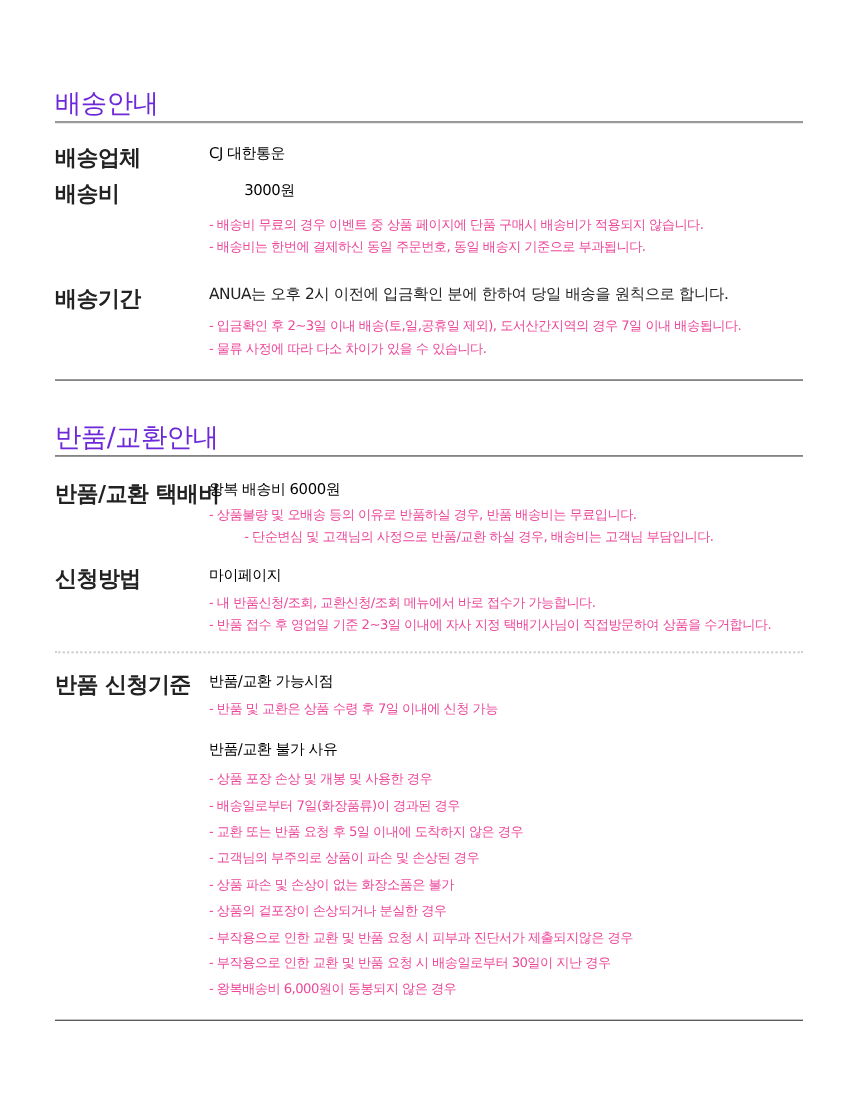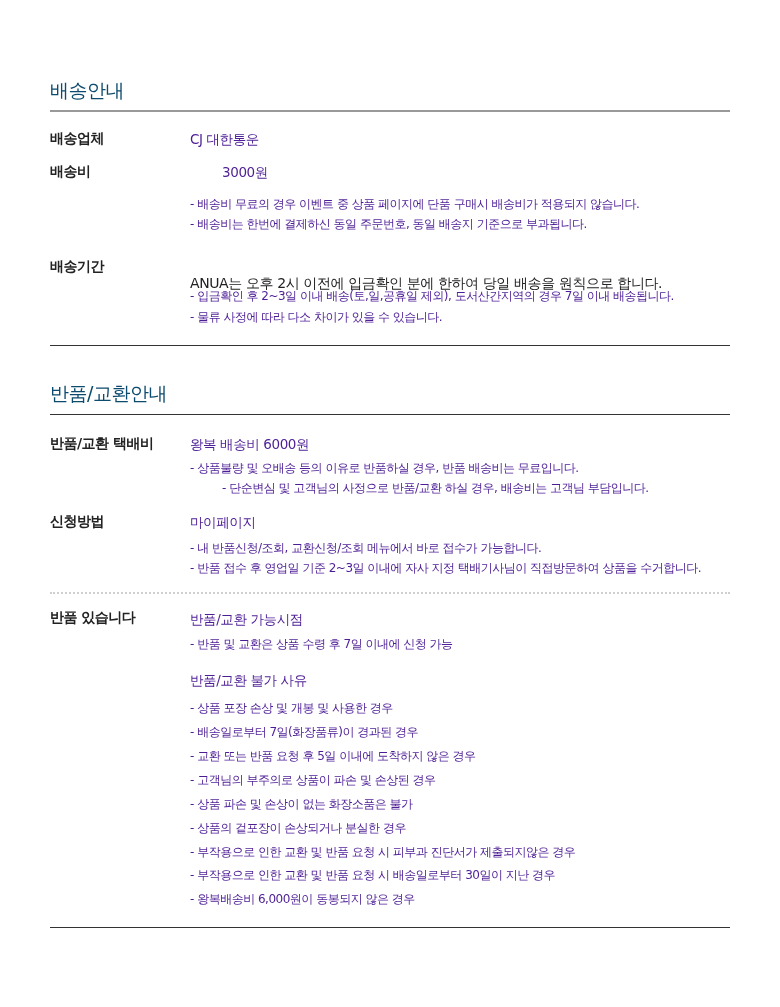--- a/index.html
+++ b/index.html
@@ -1,44 +1,44 @@
 <!DOCTYPE html>
 <html><head>
 <meta charset="utf-8">
 <style>
   html, body { margin:0; padding:0; background:#ffffff; }
   body { width:780px; height:1007px; position:relative; font-family:"DejaVu Sans", sans-serif; color:#222; overflow:hidden; }
   .abs { position:absolute; white-space:nowrap; }
-  .h2 { font-size:19px; color:#0c4a6e; letter-spacing:-0.5px; }
+  .h2 { font-size:24px; color:#6d28d9; letter-spacing:-0.5px; }
   .rule { position:absolute; left:50px; width:680px; height:0; }
   .rule.gray { border-top:2px solid #999; }
   .rule.dark { border-top:1px solid #333; }
   .rule.dot { border-top:2px dotted #cfcfcf; }
-  .label { font-size:14px; font-weight:bold; color:#222; letter-spacing:-0.5px; }
-  .val { font-size:13.5px; color:#4c1d95; letter-spacing:-0.4px; }
+  .label { font-size:20px; font-weight:bold; color:#222; letter-spacing:-0.5px; }
+  .val { font-size:13.5px; color:#000000; letter-spacing:-0.4px; }
   .val.strong { font-size:14px; color:#222; }
-  .note { font-size:12px; color:#4c1d95; letter-spacing:-0.5px; }
+  .note { font-size:12px; color:#ec4899; letter-spacing:-0.5px; }
 </style>
 </head>
 <body>
 
 <section>
   <div class="abs h2" style="left:50px;top:78px;">배송안내</div>
   <div class="rule gray" style="top:110px;"></div>
 
   <div class="abs label" style="left:50px;top:130px;">배송업체</div>
   <div class="abs val" style="left:190px;top:131px;">CJ 대한통운</div>
 
   <div class="abs label" style="left:50px;top:163px;">배송비</div>
   <div class="abs val" style="left:190px;top:164px;margin-left:32px;">3000원</div>
   <div class="abs note" style="left:190px;top:196px;">-  배송비 무료의 경우 이벤트 중 상품 페이지에 단품 구매시 배송비가 적용되지 않습니다.</div>
   <div class="abs note" style="left:190px;top:216px;">- 배송비는 한번에 결제하신 동일 주문번호, 동일 배송지 기준으로 부과됩니다.</div>
 
   <div class="abs label" style="left:50px;top:258px;">배송기간</div>
-  <div class="abs val strong" style="left:190px;top:259px;margin-top:16px;">ANUA는 오후 2시 이전에 입금확인 분에 한하여 당일 배송을 원칙으로 합니다.</div>
+  <div class="abs val strong" style="left:190px;top:259px;">ANUA는 오후 2시 이전에 입금확인 분에 한하여 당일 배송을 원칙으로 합니다.</div>
   <div class="abs note" style="left:190px;top:288px;">- 입금확인 후 2~3일 이내 배송(토,일,공휴일 제외), 도서산간지역의 경우 7일 이내 배송됩니다.</div>
   <div class="abs note" style="left:190px;top:309px;">- 물류 사정에 따라 다소 차이가 있을 수 있습니다.</div>
 
   <div class="rule dark" style="top:345px;"></div>
 </section>
 
 <section>
   <div class="abs h2" style="left:50px;top:381px;">반품/교환안내</div>
   <div class="rule dark" style="top:414px;"></div>
 
@@ -47,21 +47,21 @@
   <div class="abs note" style="left:190px;top:460px;">- 상품불량 및 오배송 등의 이유로 반품하실 경우, 반품 배송비는 무료입니다.</div>
   <div class="abs note" style="left:190px;top:480px;margin-left:32px;">- 단순변심 및 고객님의 사정으로 반품/교환 하실 경우, 배송비는 고객님 부담입니다.</div>
 
   <div class="abs label" style="left:50px;top:513px;">신청방법</div>
   <div class="abs val" style="left:190px;top:514px;">마이페이지</div>
   <div class="abs note" style="left:190px;top:540px;">- 내 반품신청/조회, 교환신청/조회 메뉴에서 바로 접수가 가능합니다.</div>
   <div class="abs note" style="left:190px;top:560px;">- 반품 접수 후 영업일 기준 2~3일 이내에 자사 지정 택배기사님이 직접방문하여 상품을 수거합니다.</div>
 
   <div class="rule dot" style="top:592px;"></div>
 
-  <div class="abs label" style="left:50px;top:609px;">반품 있습니다</div>
+  <div class="abs label" style="left:50px;top:609px;">반품 신청기준</div>
   <div class="abs val" style="left:190px;top:611px;">반품/교환 가능시점</div>
   <div class="abs note" style="left:190px;top:636px;">- 반품 및 교환은 상품 수령 후 7일 이내에 신청 가능</div>
 
   <div class="abs val" style="left:190px;top:672px;">반품/교환 불가 사유</div>
   <div class="abs note" style="left:190px;top:700px;text-align:center;">- 상품 포장 손상 및 개봉 및 사용한 경우</div>
   <div class="abs note" style="left:190px;top:724px;">- 배송일로부터 7일(화장품류)이 경과된 경우</div>
   <div class="abs note" style="left:190px;top:748px;">- 교환 또는 반품 요청 후 5일 이내에 도착하지 않은 경우</div>
   <div class="abs note" style="left:190px;top:772px;">- 고객님의 부주의로 상품이 파손 및 손상된 경우</div>
   <div class="abs note" style="left:190px;top:796px;">- 상품 파손 및 손상이 없는 화장소품은 불가</div>
   <div class="abs note" style="left:190px;top:820px;">- 상품의 겉포장이 손상되거나 분실한 경우</div>

